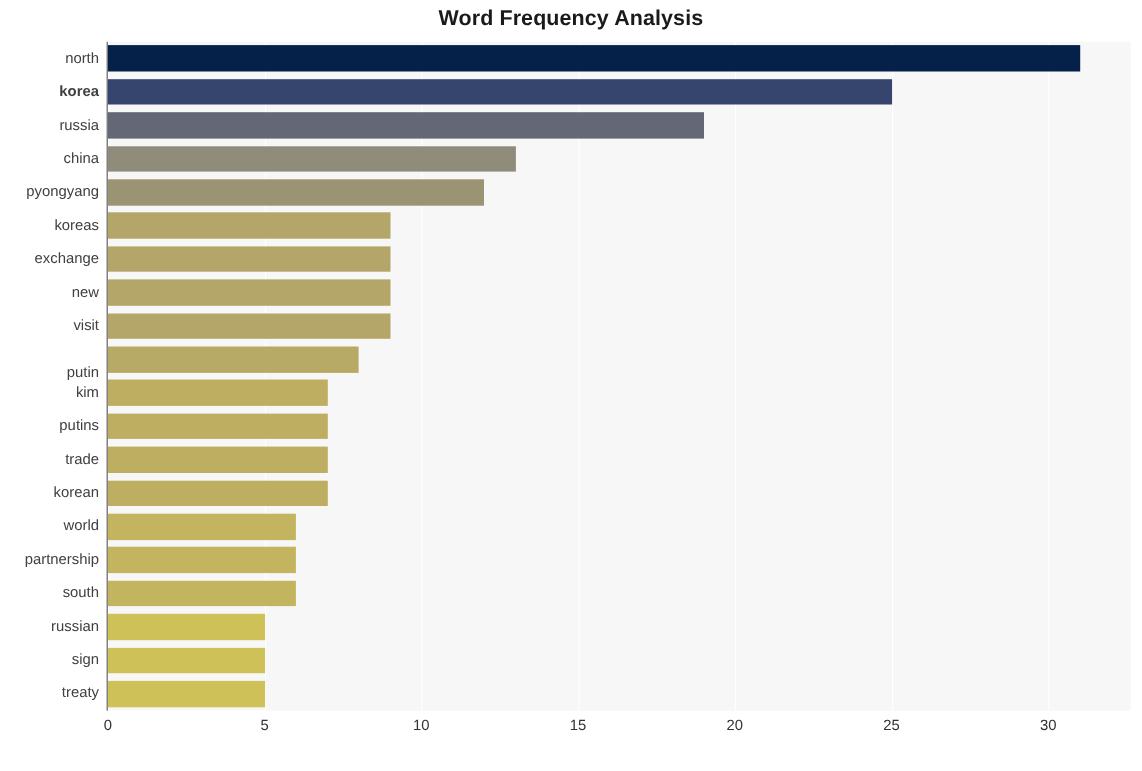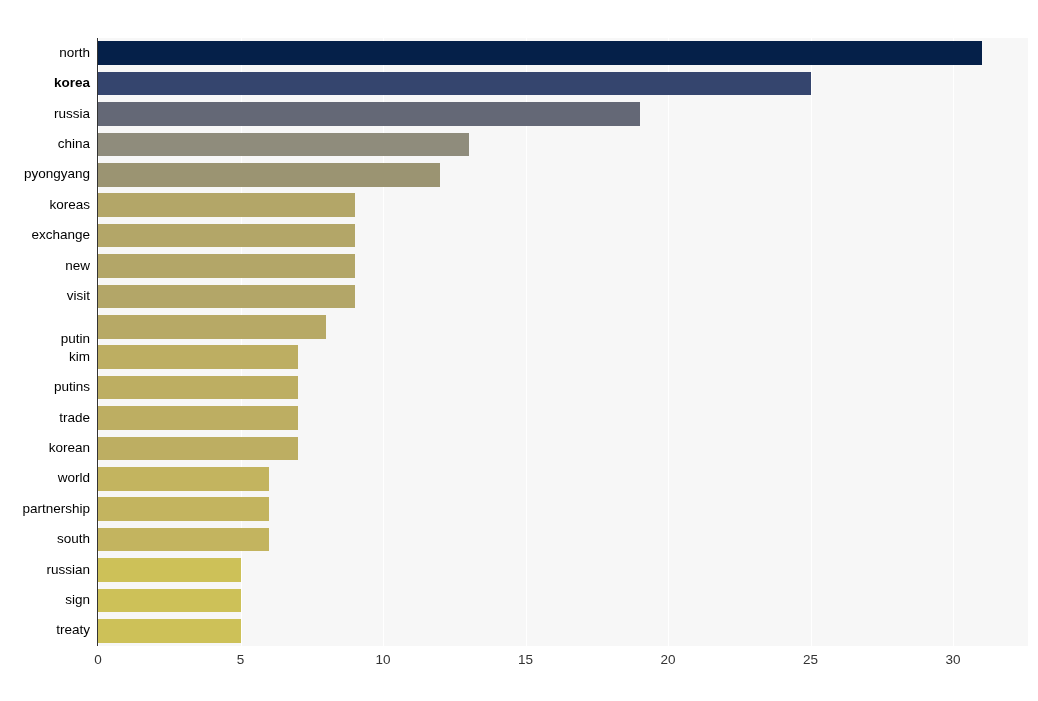--- a/index.html
+++ b/index.html
@@ -73,21 +73,21 @@
     top: 38px;
     width: 90px;
     height: 608px;
   }
   .ytick-label {
     position: absolute;
     right: 0;
     width: 90px;
     text-align: right;
     font-size: 13.5px;
-    color: #000000;
+    color: #404040;
     white-space: nowrap;
   }
   #y-spine {
     position: absolute;
     left: 97px;
     top: 38px;
     width: 1px;
     height: 608px;
     background: #333333;
   }
@@ -115,20 +115,21 @@
     text-align: center;
     font-size: 14px;
     color: #333333;
   }
 </style>
 </head>
 <body>
 
 <div id="figure">
 
+  <div id="chart-title">Word Frequency Analysis</div>
 
   <div id="y-axis">
       <div class="ytick-label" style="top: 6.7px;">north</div>
       <div class="ytick-label" style="top: 37.1px; font-weight: bold;">korea</div>
       <div class="ytick-label" style="top: 67.5px;">russia</div>
       <div class="ytick-label" style="top: 97.9px;">china</div>
       <div class="ytick-label" style="top: 128.3px;">pyongyang</div>
       <div class="ytick-label" style="top: 158.7px;">koreas</div>
       <div class="ytick-label" style="top: 189.1px;">exchange</div>
       <div class="ytick-label" style="top: 219.5px;">new</div>

